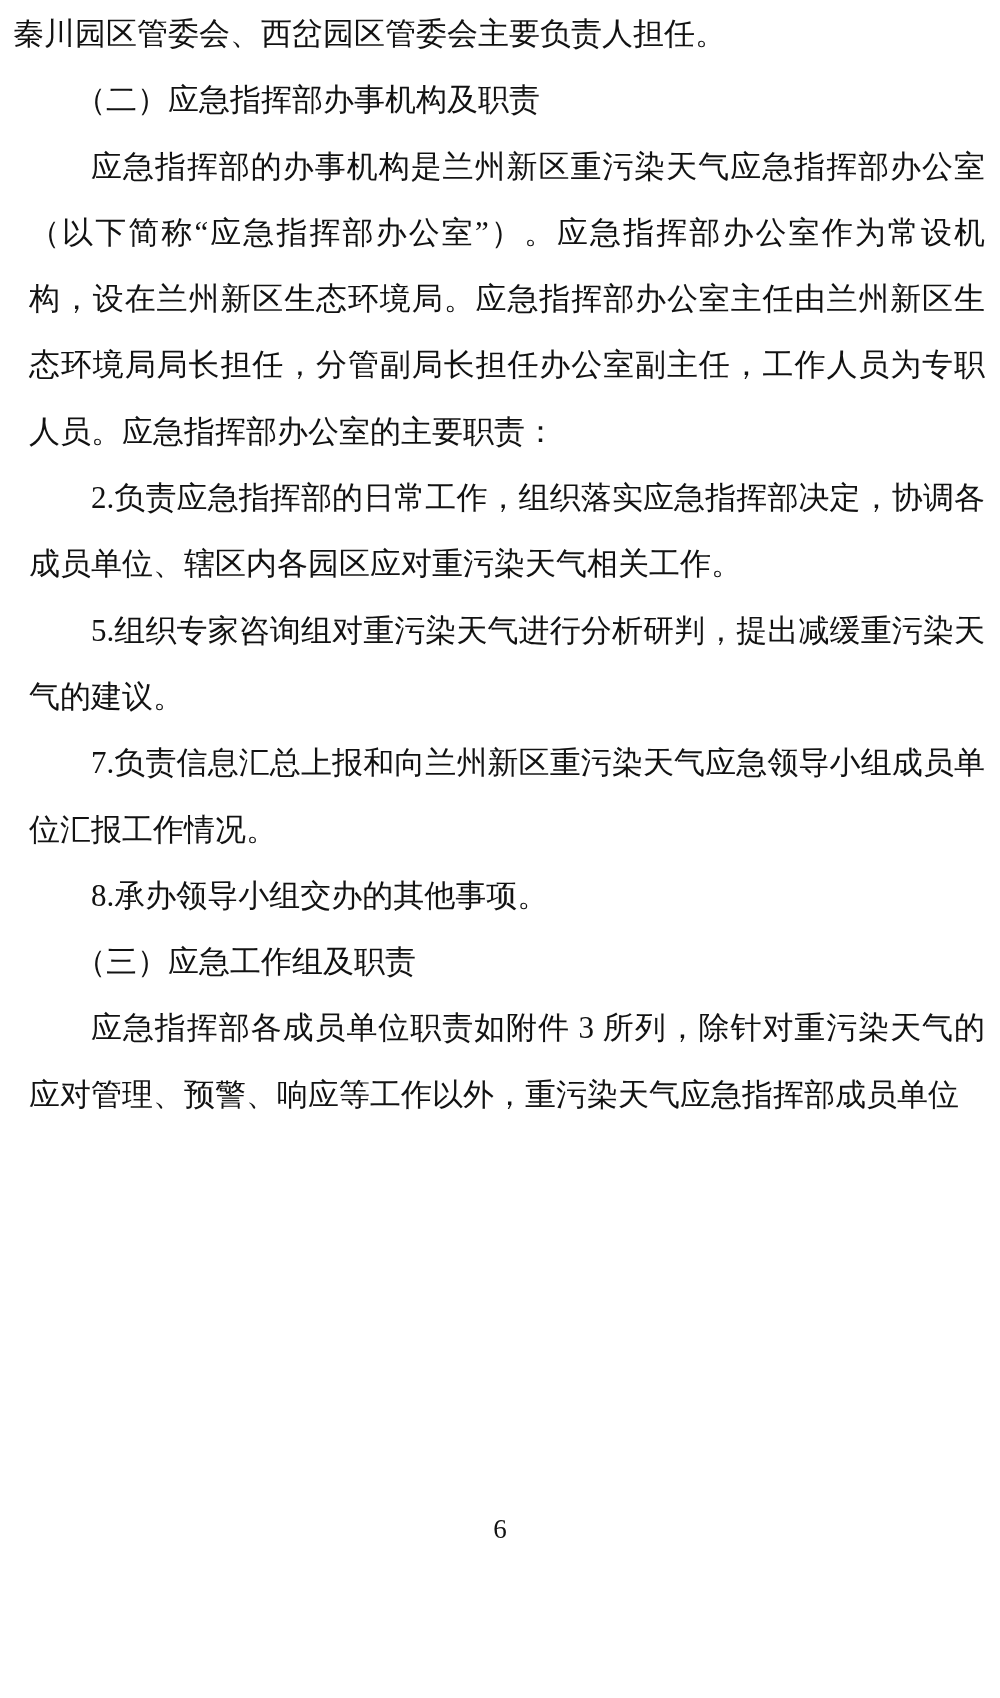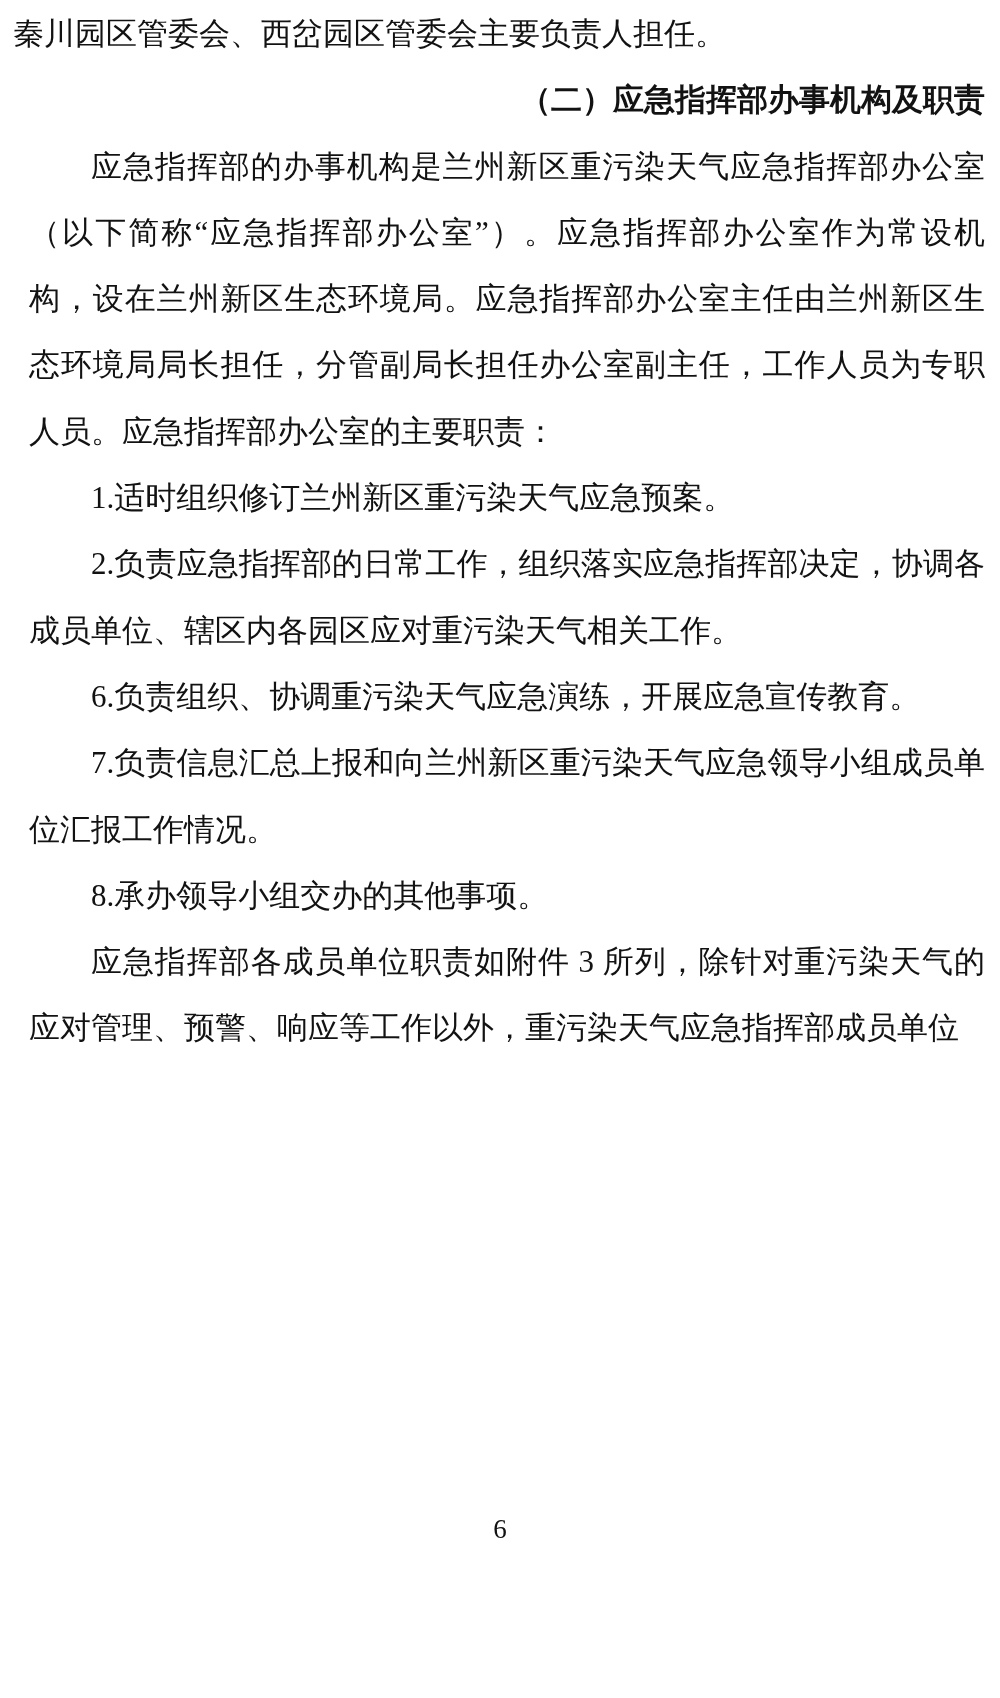--- a/index.html
+++ b/index.html
@@ -19,44 +19,44 @@
     line-height: 66.3px;
     text-align: justify;
   }
   .content p {
     margin: 0;
     padding: 0;
     word-break: break-all;
   }
   .content p.indent { text-indent: 2em; margin-left: 16px; }
   .content p.heading {
-    font-weight: 700;
+    font-weight: 400;
     text-indent: 2em;
-    text-align: right;
+    text-align: left;
   }
   .page-number {
     position: absolute;
     left: 0;
     right: 0;
     bottom: 8px;
     text-align: center;
     font-size: 27px;
     line-height: 1;
     color: #121212;
   }
 </style>
 </head>
 <body>
 
 <div class="page">
   <div class="content">
     <p>秦川园区管委会、西岔园区管委会主要负责人担任。</p>
     <p class="heading">（二）应急指挥部办事机构及职责</p>
     <p class="indent">应急指挥部的办事机构是兰州新区重污染天气应急指挥部办公室（以下简称“应急指挥部办公室”）。应急指挥部办公室作为常设机构，设在兰州新区生态环境局。应急指挥部办公室主任由兰州新区生态环境局局长担任，分管副局长担任办公室副主任，工作人员为专职人员。应急指挥部办公室的主要职责：</p>
-    <p class="indent">1.适时组织修订兰州新区重污染天气应急预案。</p>
     <p class="indent">2.负责应急指挥部的日常工作，组织落实应急指挥部决定，协调各成员单位、辖区内各园区应对重污染天气相关工作。</p>
-    <p class="indent">6.负责组织、协调重污染天气应急演练，开展应急宣传教育。</p>
+    <p class="indent">5.组织专家咨询组对重污染天气进行分析研判，提出减缓重污染天气的建议。</p>
     <p class="indent">7.负责信息汇总上报和向兰州新区重污染天气应急领导小组成员单位汇报工作情况。</p>
     <p class="indent">8.承办领导小组交办的其他事项。</p>
+    <p class="heading">（三）应急工作组及职责</p>
     <p class="indent">应急指挥部各成员单位职责如附件 3 所列，除针对重污染天气的应对管理、预警、响应等工作以外，重污染天气应急指挥部成员单位</p>
   </div>
   <div class="page-number">6</div>
 </div>
 
 </body></html>

